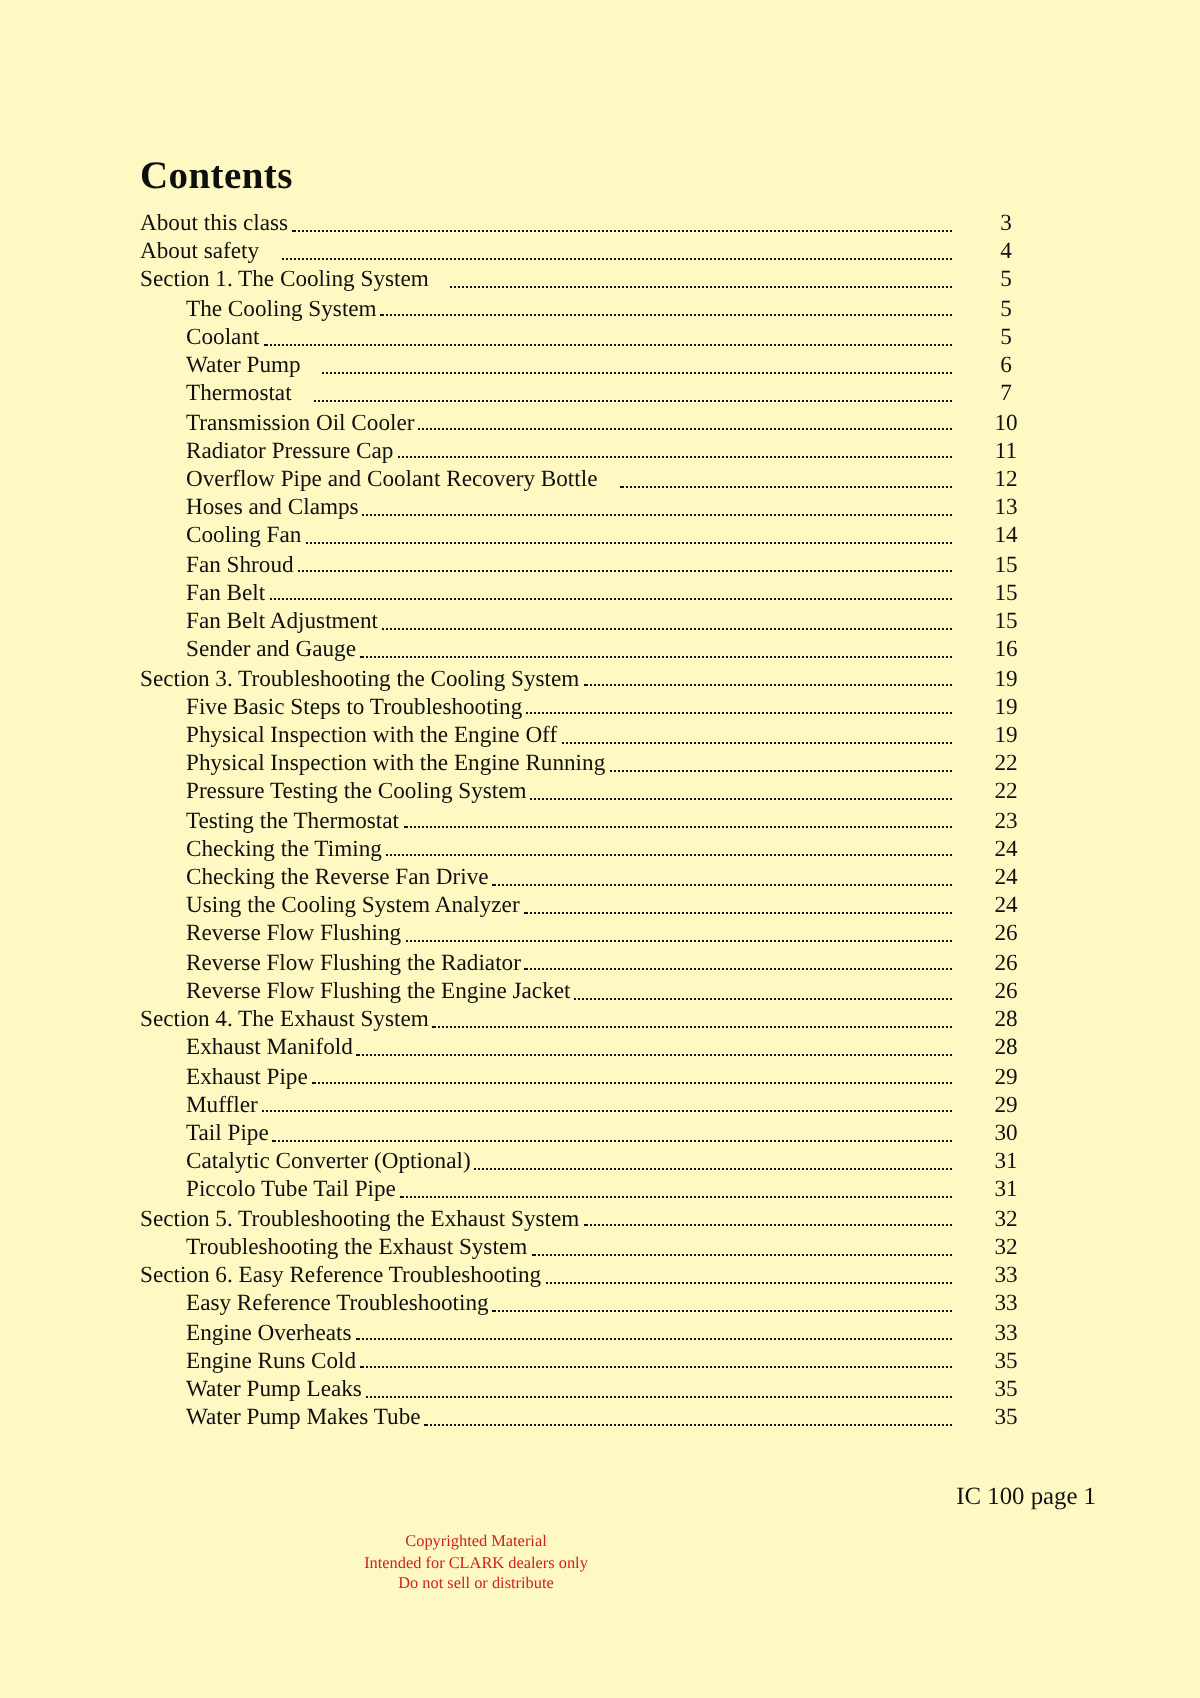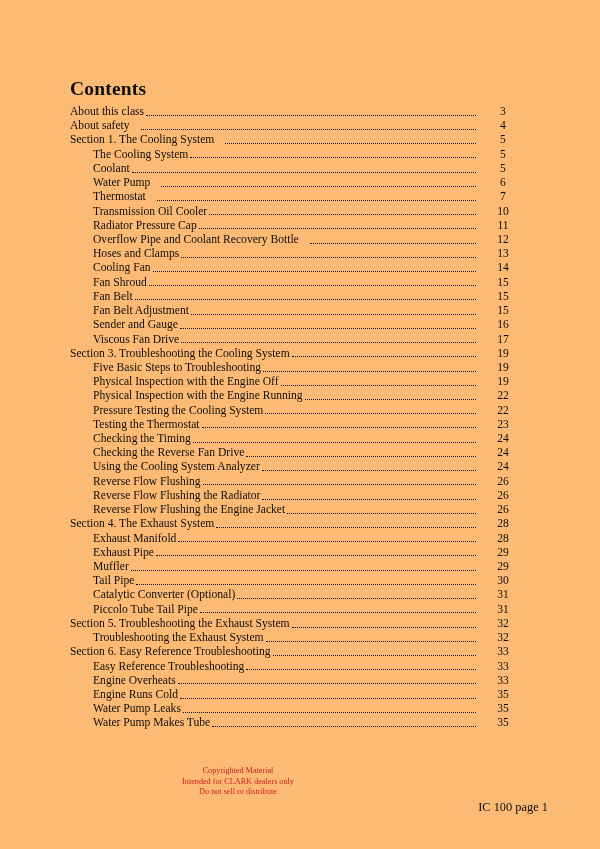--- a/index.html
+++ b/index.html
@@ -15,21 +15,21 @@
     color: #0f0f0f;
     overflow: hidden;
   }
 
   #page {
     position: absolute;
     left: 0;
     top: 0;
     width: 600px;
     height: 849px;
-    background: #fdba74;
+    background: #fef9c3;
   }
 
   #toc-heading {
     position: absolute;
     left: 70px;
     top: 79px;
     font-size: 19.5px;
     font-weight: bold;
     letter-spacing: 0.2px;
     line-height: 1;
@@ -98,21 +98,21 @@
     line-height: 10.6px;
     font-family: "Liberation Serif", "DejaVu Serif", serif;
   }
   #footer-notice .ln {
     display: block;
   }
 
   #footer-page-id {
     position: absolute;
     left: 0;
-    top: 800px;
+    top: 741px;
     width: 588px;
     text-align: right;
     padding-right: 40px;
     box-sizing: border-box;
     font-size: 12.4px;
     color: #111;
   }
 </style>
 </head>
 <body>
@@ -195,25 +195,20 @@
       <div class="toc-row lvl1">
         <span class="toc-title">Fan Belt Adjustment</span>
         <span class="toc-dots gap-none"></span>
         <span class="toc-page">15</span>
       </div>
       <div class="toc-row lvl1">
         <span class="toc-title">Sender and Gauge</span>
         <span class="toc-dots"></span>
         <span class="toc-page">16</span>
       </div>
-      <div class="toc-row lvl1">
-        <span class="toc-title">Viscous Fan Drive</span>
-        <span class="toc-dots"></span>
-        <span class="toc-page">17</span>
-      </div>
       <div class="toc-row lvl0">
         <span class="toc-title">Section 3. Troubleshooting the Cooling System</span>
         <span class="toc-dots"></span>
         <span class="toc-page">19</span>
       </div>
       <div class="toc-row lvl1">
         <span class="toc-title">Five Basic Steps to Troubleshooting</span>
         <span class="toc-dots gap-none"></span>
         <span class="toc-page">19</span>
       </div>

